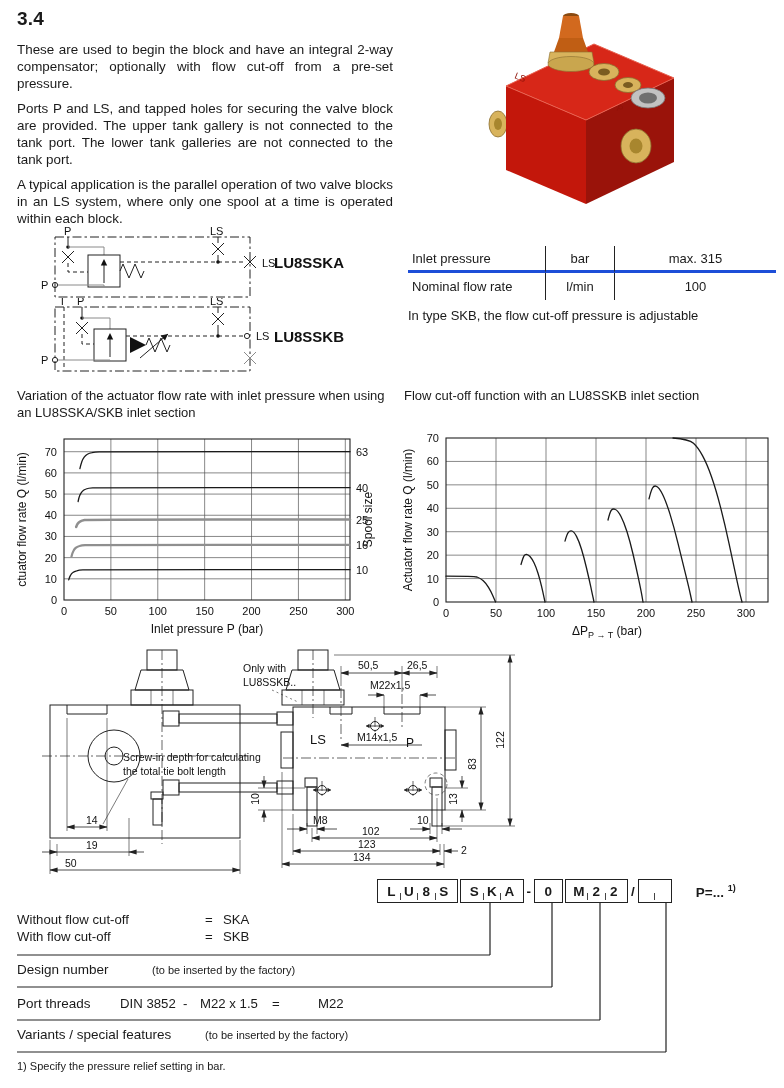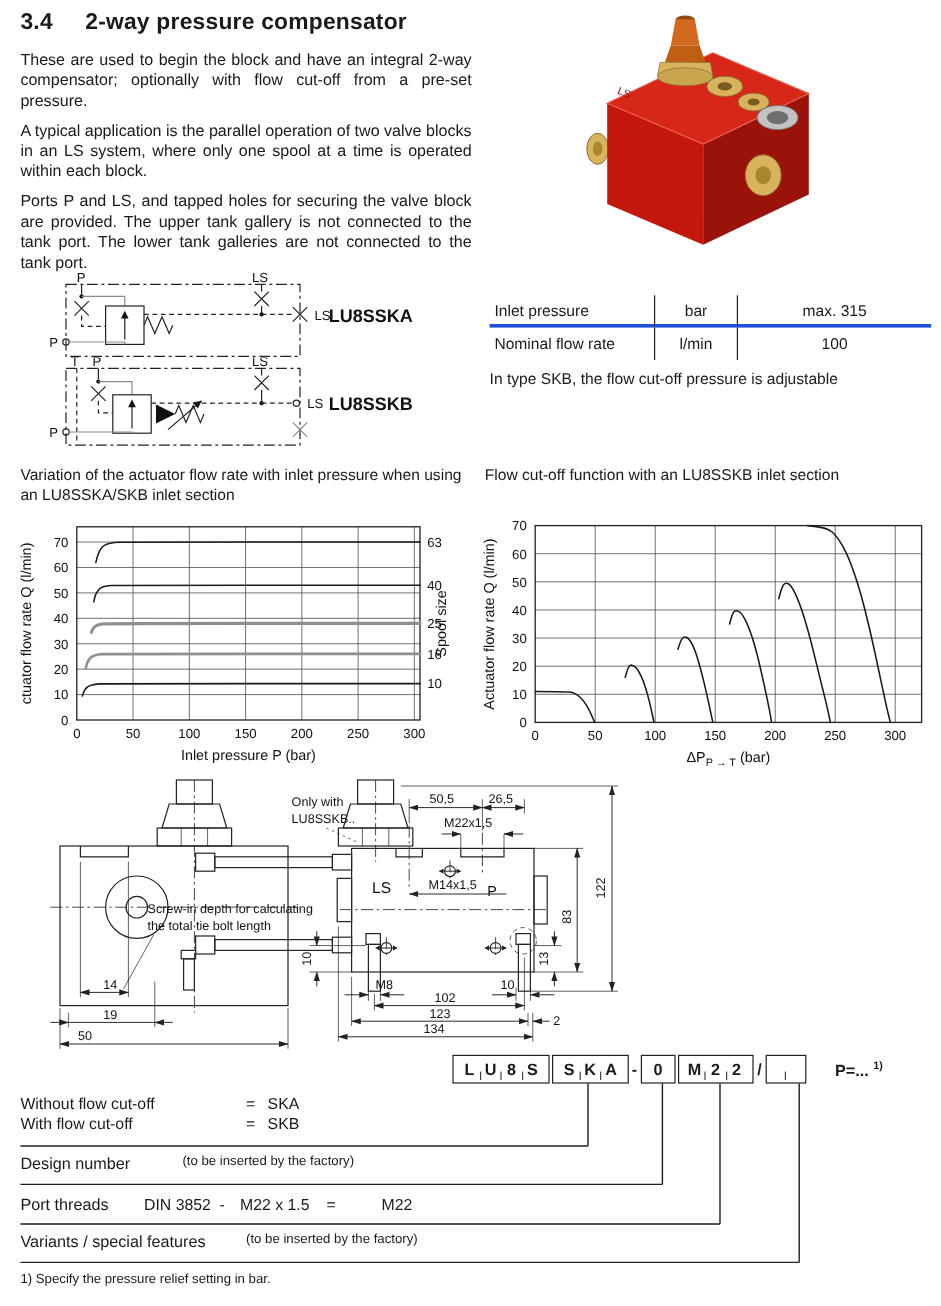--- a/index.html
+++ b/index.html
@@ -33,38 +33,37 @@
 .model{font-size:15px;font-weight:bold;fill:#111}
 .oc-row{left:377px;top:878px;display:flex;align-items:center;height:26px;font-size:13.5px}
 .oc-box{display:inline-flex;align-items:center;border:1.5px solid #222;height:24px;padding:0 6px;background:#fff}
 .oc-box + .oc-box{margin-left:2px}
 .oc-char{width:14.5px;text-align:center;font-weight:bold;font-style:normal;font-size:13.5px}
 .oc-tick{width:1px;height:7px;background:#444;align-self:flex-end;margin:0 1px 2px 1px}
 .oc-empty{width:34px;justify-content:center}
 .oc-sep{margin:0 3px;font-weight:bold}
 .oc-suffix{margin-left:24px;font-weight:bold;font-size:13.5px}
 .oc-suffix sup{font-size:9px}
-.defrow{display:flex;font-size:13.2px;align-items:flex-start}
+.defrow{display:flex;font-size:13.2px;align-items:center}
 .dl{display:inline-block}
 .deq{display:inline-block;width:18px}
 .note-sm{font-size:11px}
 .foot{font-size:11px}
 </style>
 </head>
 <body>
 
 <div class="abs title-row">
   <span>3.4</span>
-  <span>2-way pressure compensator</span>
 </div>
 
 <div class="abs paras">
   <p>These are used to begin the block and have an integral 2-way compensator; optionally with flow cut-off from a pre-set pressure.</p>
+  <p>Ports P and LS, and tapped holes for securing the valve block are provided. The upper tank gallery is not connected to the tank port. The lower tank galleries are not connected to the tank port.</p>
   <p>A typical application is the parallel operation of two valve blocks in an LS system, where only one spool at a time is operated within each block.</p>
-  <p>Ports P and LS, and tapped holes for securing the valve block are provided. The upper tank gallery is not connected to the tank port. The lower tank galleries are not connected to the tank port.</p>
 </div>
 
 <svg class="abs" style="left:476px;top:6px" width="210" height="202">
   <ellipse cx="22" cy="118" rx="9" ry="13" fill="#d8b35c" stroke="#8a6d2f" stroke-width=".8"></ellipse>
   <ellipse cx="22" cy="118" rx="4" ry="6" fill="#a8862e"></ellipse>
   <polygon points="30,80 110,114 110,198 30,164" fill="#c3170b"></polygon>
   <polygon points="110,114 198,72 198,156 110,198" fill="#9a130a"></polygon>
   <polygon points="30,80 118,38 198,72 110,114" fill="#d72718"></polygon>
   <polygon points="30,80 118,38 198,72 110,114" fill="none" stroke="#e8604f" stroke-width="1"></polygon>
   <ellipse cx="95" cy="10" rx="8" ry="3" fill="#8a4a10"></ellipse>

